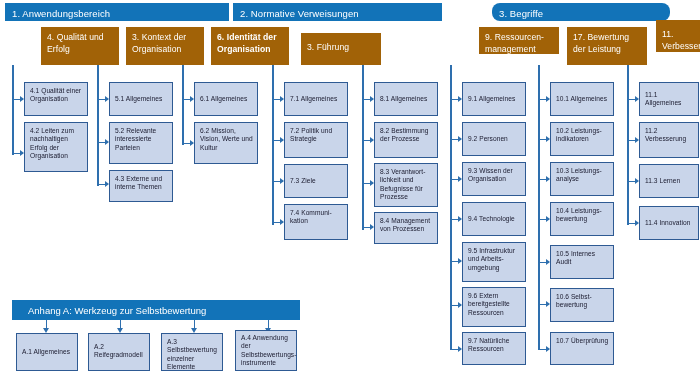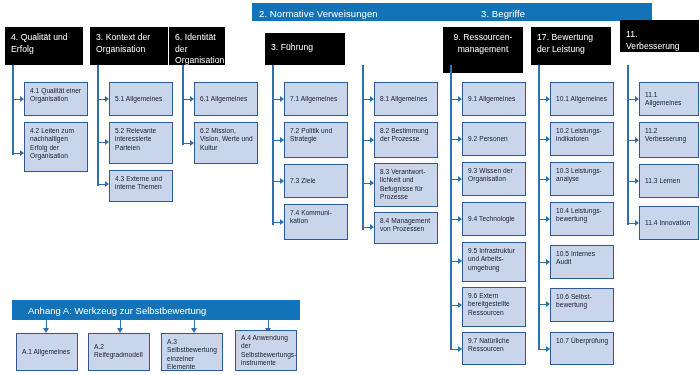--- a/index.html
+++ b/index.html
@@ -11,24 +11,25 @@
   
   .topbar{
     position:absolute;background:#1273B8;color:#ffffff;
     font-size:9.5px;line-height:13px;
     padding:4px 0 0 7px;box-sizing:border-box;
     letter-spacing:.1px;
   }
 
   
   .colhead{
-    position:absolute;background:#000000;color:#ffffff;
+    position:absolute;background:#a16207;color:#ffffff;
     font-size:8.6px;line-height:11.5px;
     padding:5px 6px 0 6px;box-sizing:border-box;
     letter-spacing:.05px;
+    margin-left:36px;
   }
 
   
   .box{
     position:absolute;background:#C9D5EA;
     border:1px solid #2E5A93;
     color:#1A1A2E;
     font-size:6.6px;line-height:8.4px;
     padding:4px 3px 0 5px;box-sizing:border-box;
     letter-spacing:.05px;
@@ -56,42 +57,43 @@
   .anhang-head{
     position:absolute;background:#1273B8;color:#ffffff;
     font-size:9.5px;line-height:13px;padding:4px 0 0 16px;box-sizing:border-box;
   }
 </style>
 </head>
 <body>
 
 <div id="stage">
 
-  <div class="topbar" style="left:252px;top:3px;width:234px;height:18px;">2. Normative Verweisungen</div>
-  <div class="topbar" style="left:474px;top:3px;width:178px;height:18px;">3. Begriffe</div>
+  <div class="topbar" style="left:5px;top:3px;width:224px;height:18px;">1. Anwendungsbereich</div>
+  <div class="topbar" style="left:233px;top:3px;width:209px;height:18px;">2. Normative Verweisungen</div>
+  <div class="topbar" style="left:492px;top:3px;width:178px;height:18px;border-radius:8px;">3. Begriffe</div>
 
   <div class="colhead" style="left:5px;top:27px;width:78px;height:38px;">4. Qualität und Erfolg</div>
   <div class="spine" style="left:12px;top:65px;height:90px;"></div>
   <div class="arrow" style="left:14px;top:99px;width:9px;"></div>
   <div class="arrow" style="left:14px;top:153px;width:9px;"></div>
   <div class="box" style="left:24px;top:82px;width:64px;height:34px;">4.1 Qualität einer Organisation</div>
   <div class="box" style="left:24px;top:122px;width:64px;height:50px;">4.2 Leiten zum nachhaltigen Erfolg der Organisation</div>
 
   <div class="colhead" style="left:90px;top:27px;width:78px;height:38px;">3. Kontext der Organisation</div>
   <div class="spine" style="left:97px;top:65px;height:121px;"></div>
   <div class="arrow" style="left:99px;top:99px;width:9px;"></div>
   <div class="arrow" style="left:99px;top:142px;width:9px;"></div>
   <div class="arrow" style="left:99px;top:184px;width:9px;"></div>
   <div class="box mid" style="left:109px;top:82px;width:64px;height:34px;">
     <span>5.1 Allgemeines</span>
   </div>
   <div class="box" style="left:109px;top:122px;width:64px;height:42px;">5.2 Relevante interessierte Parteien</div>
   <div class="box" style="left:109px;top:170px;width:64px;height:32px;">4.3  Externe und interne Themen</div>
 
-  <div class="colhead" style="left:169px;top:27px;width:56px;height:38px;">6. Identität der Organisation</div>
+  <div class="colhead" style="left:175px;top:27px;width:78px;height:38px;font-weight:bold;">6. Identität der Organisation</div>
   <div class="spine" style="left:182px;top:65px;height:80px;"></div>
   <div class="arrow" style="left:184px;top:99px;width:9px;"></div>
   <div class="arrow" style="left:184px;top:143px;width:9px;"></div>
   <div class="box mid" style="left:194px;top:82px;width:64px;height:34px;">
     <span>6.1 Allgemeines</span>
   </div>
   <div class="box" style="left:194px;top:122px;width:64px;height:42px;">6.2 Mission, Vision, Werte und Kultur</div>
 
   <div class="colhead" style="left:265px;top:33px;width:80px;height:32px;padding-top:9px;">3. Führung</div>
   <div class="spine" style="left:272px;top:65px;height:160px;"></div>
@@ -113,21 +115,21 @@
   <div class="arrow" style="left:364px;top:140px;width:9px;"></div>
   <div class="arrow" style="left:364px;top:183px;width:9px;"></div>
   <div class="arrow" style="left:364px;top:227px;width:9px;"></div>
   <div class="box mid" style="left:374px;top:82px;width:64px;height:34px;">
     <span>8.1 Allgemeines</span>
   </div>
   <div class="box" style="left:374px;top:122px;width:64px;height:36px;">8.2 Bestimmung der Prozesse</div>
   <div class="box" style="left:374px;top:163px;width:64px;height:44px;">8.3  Verantwort-lichkeit und Befugnisse für Prozesse</div>
   <div class="box" style="left:374px;top:212px;width:64px;height:32px;">8.4 Management von Prozessen</div>
 
-  <div class="colhead" style="left:443px;top:27px;width:80px;height:46px;text-align:center;">9. Ressourcen-management</div>
+  <div class="colhead" style="left:443px;top:27px;width:80px;height:27px;">9. Ressourcen-management</div>
   <div class="spine" style="left:450px;top:65px;height:285px;"></div>
   <div class="arrow" style="left:452px;top:99px;width:9px;"></div>
   <div class="arrow" style="left:452px;top:139px;width:9px;"></div>
   <div class="arrow" style="left:452px;top:179px;width:9px;"></div>
   <div class="arrow" style="left:452px;top:219px;width:9px;"></div>
   <div class="arrow" style="left:452px;top:261px;width:9px;"></div>
   <div class="arrow" style="left:452px;top:305px;width:9px;"></div>
   <div class="arrow" style="left:452px;top:349px;width:9px;"></div>
   <div class="box mid" style="left:462px;top:82px;width:64px;height:34px;">
     <span>9.1  Allgemeines</span>

